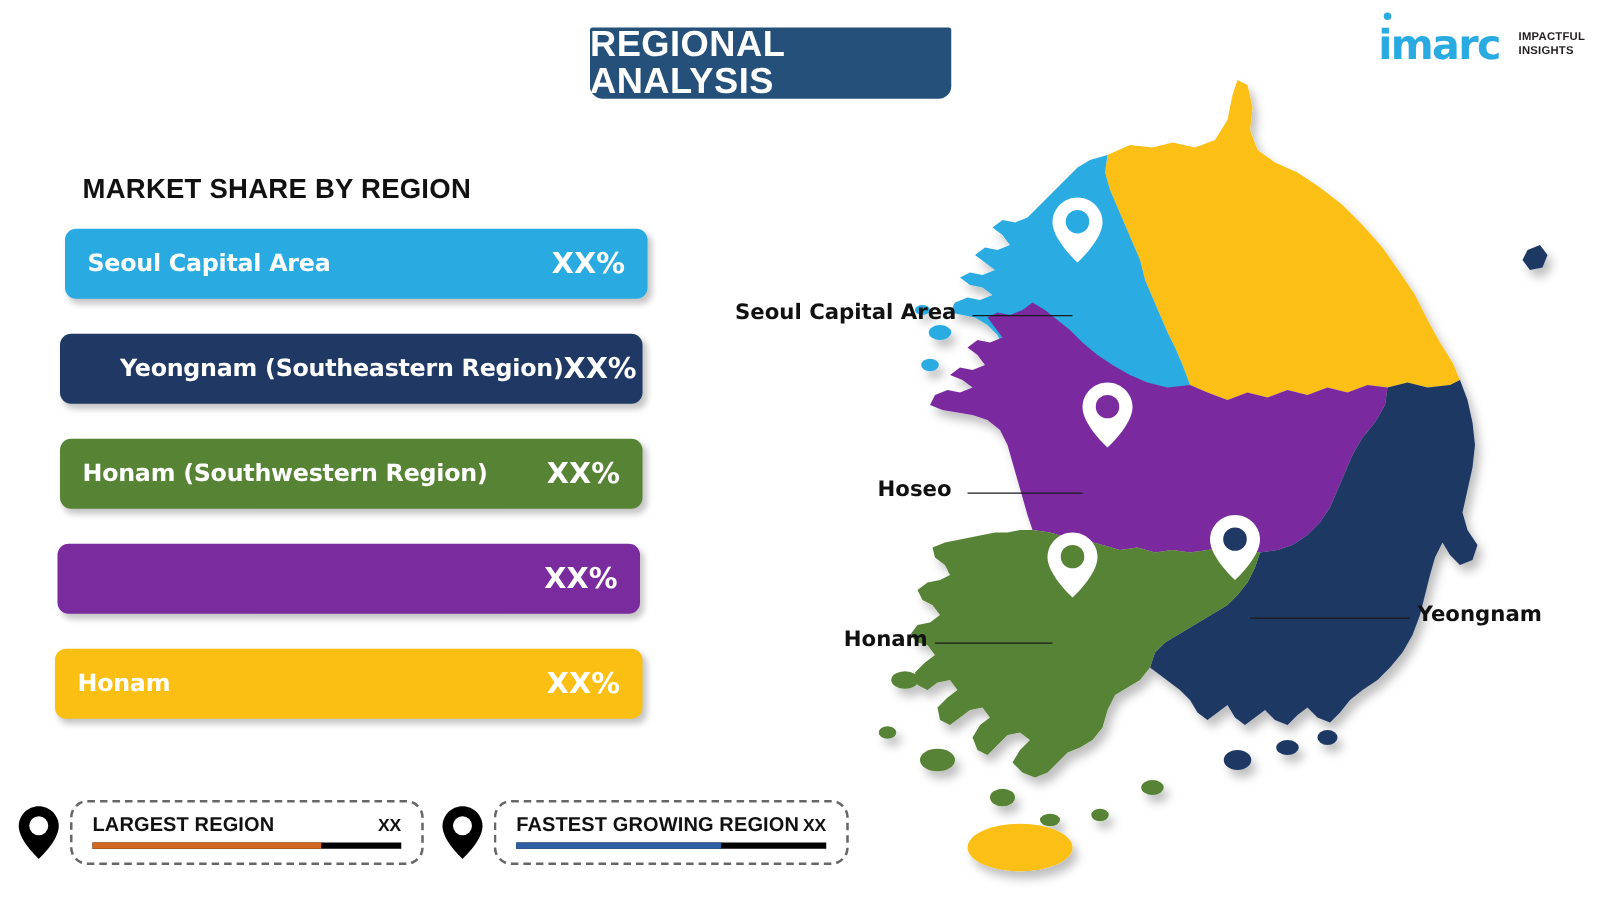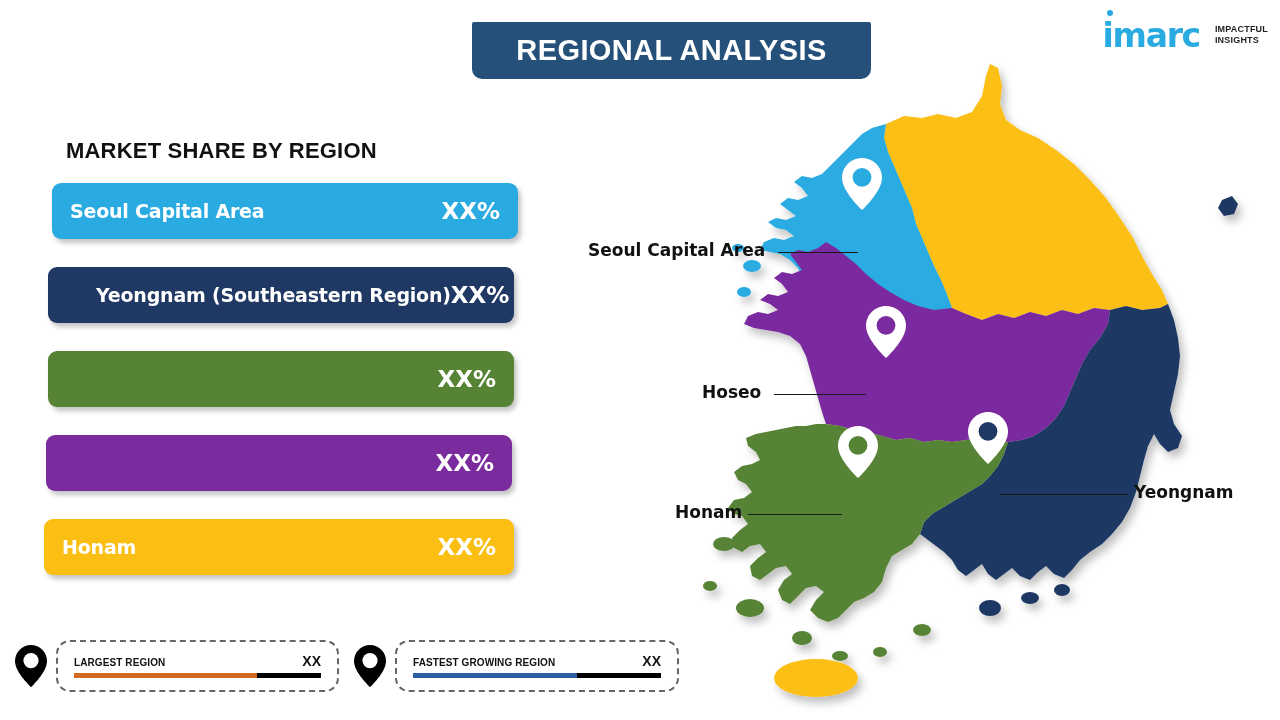--- a/index.html
+++ b/index.html
@@ -14,21 +14,21 @@
     overflow: hidden;
     font-family: "Liberation Sans", sans-serif;
     -webkit-font-smoothing: antialiased;
   }
 
   
   .title-banner {
     position: absolute;
     left: 472px;
     top: 22px;
-    width: 399px;
+    width: 289px;
     height: 57px;
     background: #255079;
     border-radius: 2px 2px 10px 10px;
     display: flex;
     align-items: center;
     justify-content: center;
   }
   .title-banner .title-text {
     color: #ffffff;
     font-size: 29px;
@@ -164,21 +164,21 @@
   }
   .legend-box-1 { width: 283px; }
   .legend-box-2 { width: 284px; }
   .legend-top {
     display: flex;
     align-items: baseline;
     justify-content: space-between;
     margin-bottom: 4px;
   }
   .legend-title {
-    font-size: 10px;
+    font-size: 16px;
     font-weight: bold;
     color: #111111;
     letter-spacing: 0.1px;
   }
   .legend-value {
     font-size: 14px;
     font-weight: bold;
     color: #111111;
   }
   .legend-track {
@@ -255,20 +255,21 @@
     <span class="bar-label">Seoul Capital Area</span>
     <span class="bar-value">XX%</span>
   </div>
 
   <div class="bar bar-2" style="background:#1F3864;padding-left:48px;">
     <span class="bar-label">Yeongnam (Southeastern Region)</span>
     <span class="bar-value">XX%</span>
   </div>
 
   <div class="bar bar-3" style="background:#568334;">
+    <span class="bar-label">Honam (Southwestern Region)</span>
     <span class="bar-value">XX%</span>
   </div>
 
   <div class="bar bar-4" style="background:#7A2C9E;">
     <span class="bar-value">XX%</span>
   </div>
 
   <div class="bar bar-5" style="background:#FBBF14;">
     <span class="bar-label">Honam</span>
     <span class="bar-value">XX%</span>

